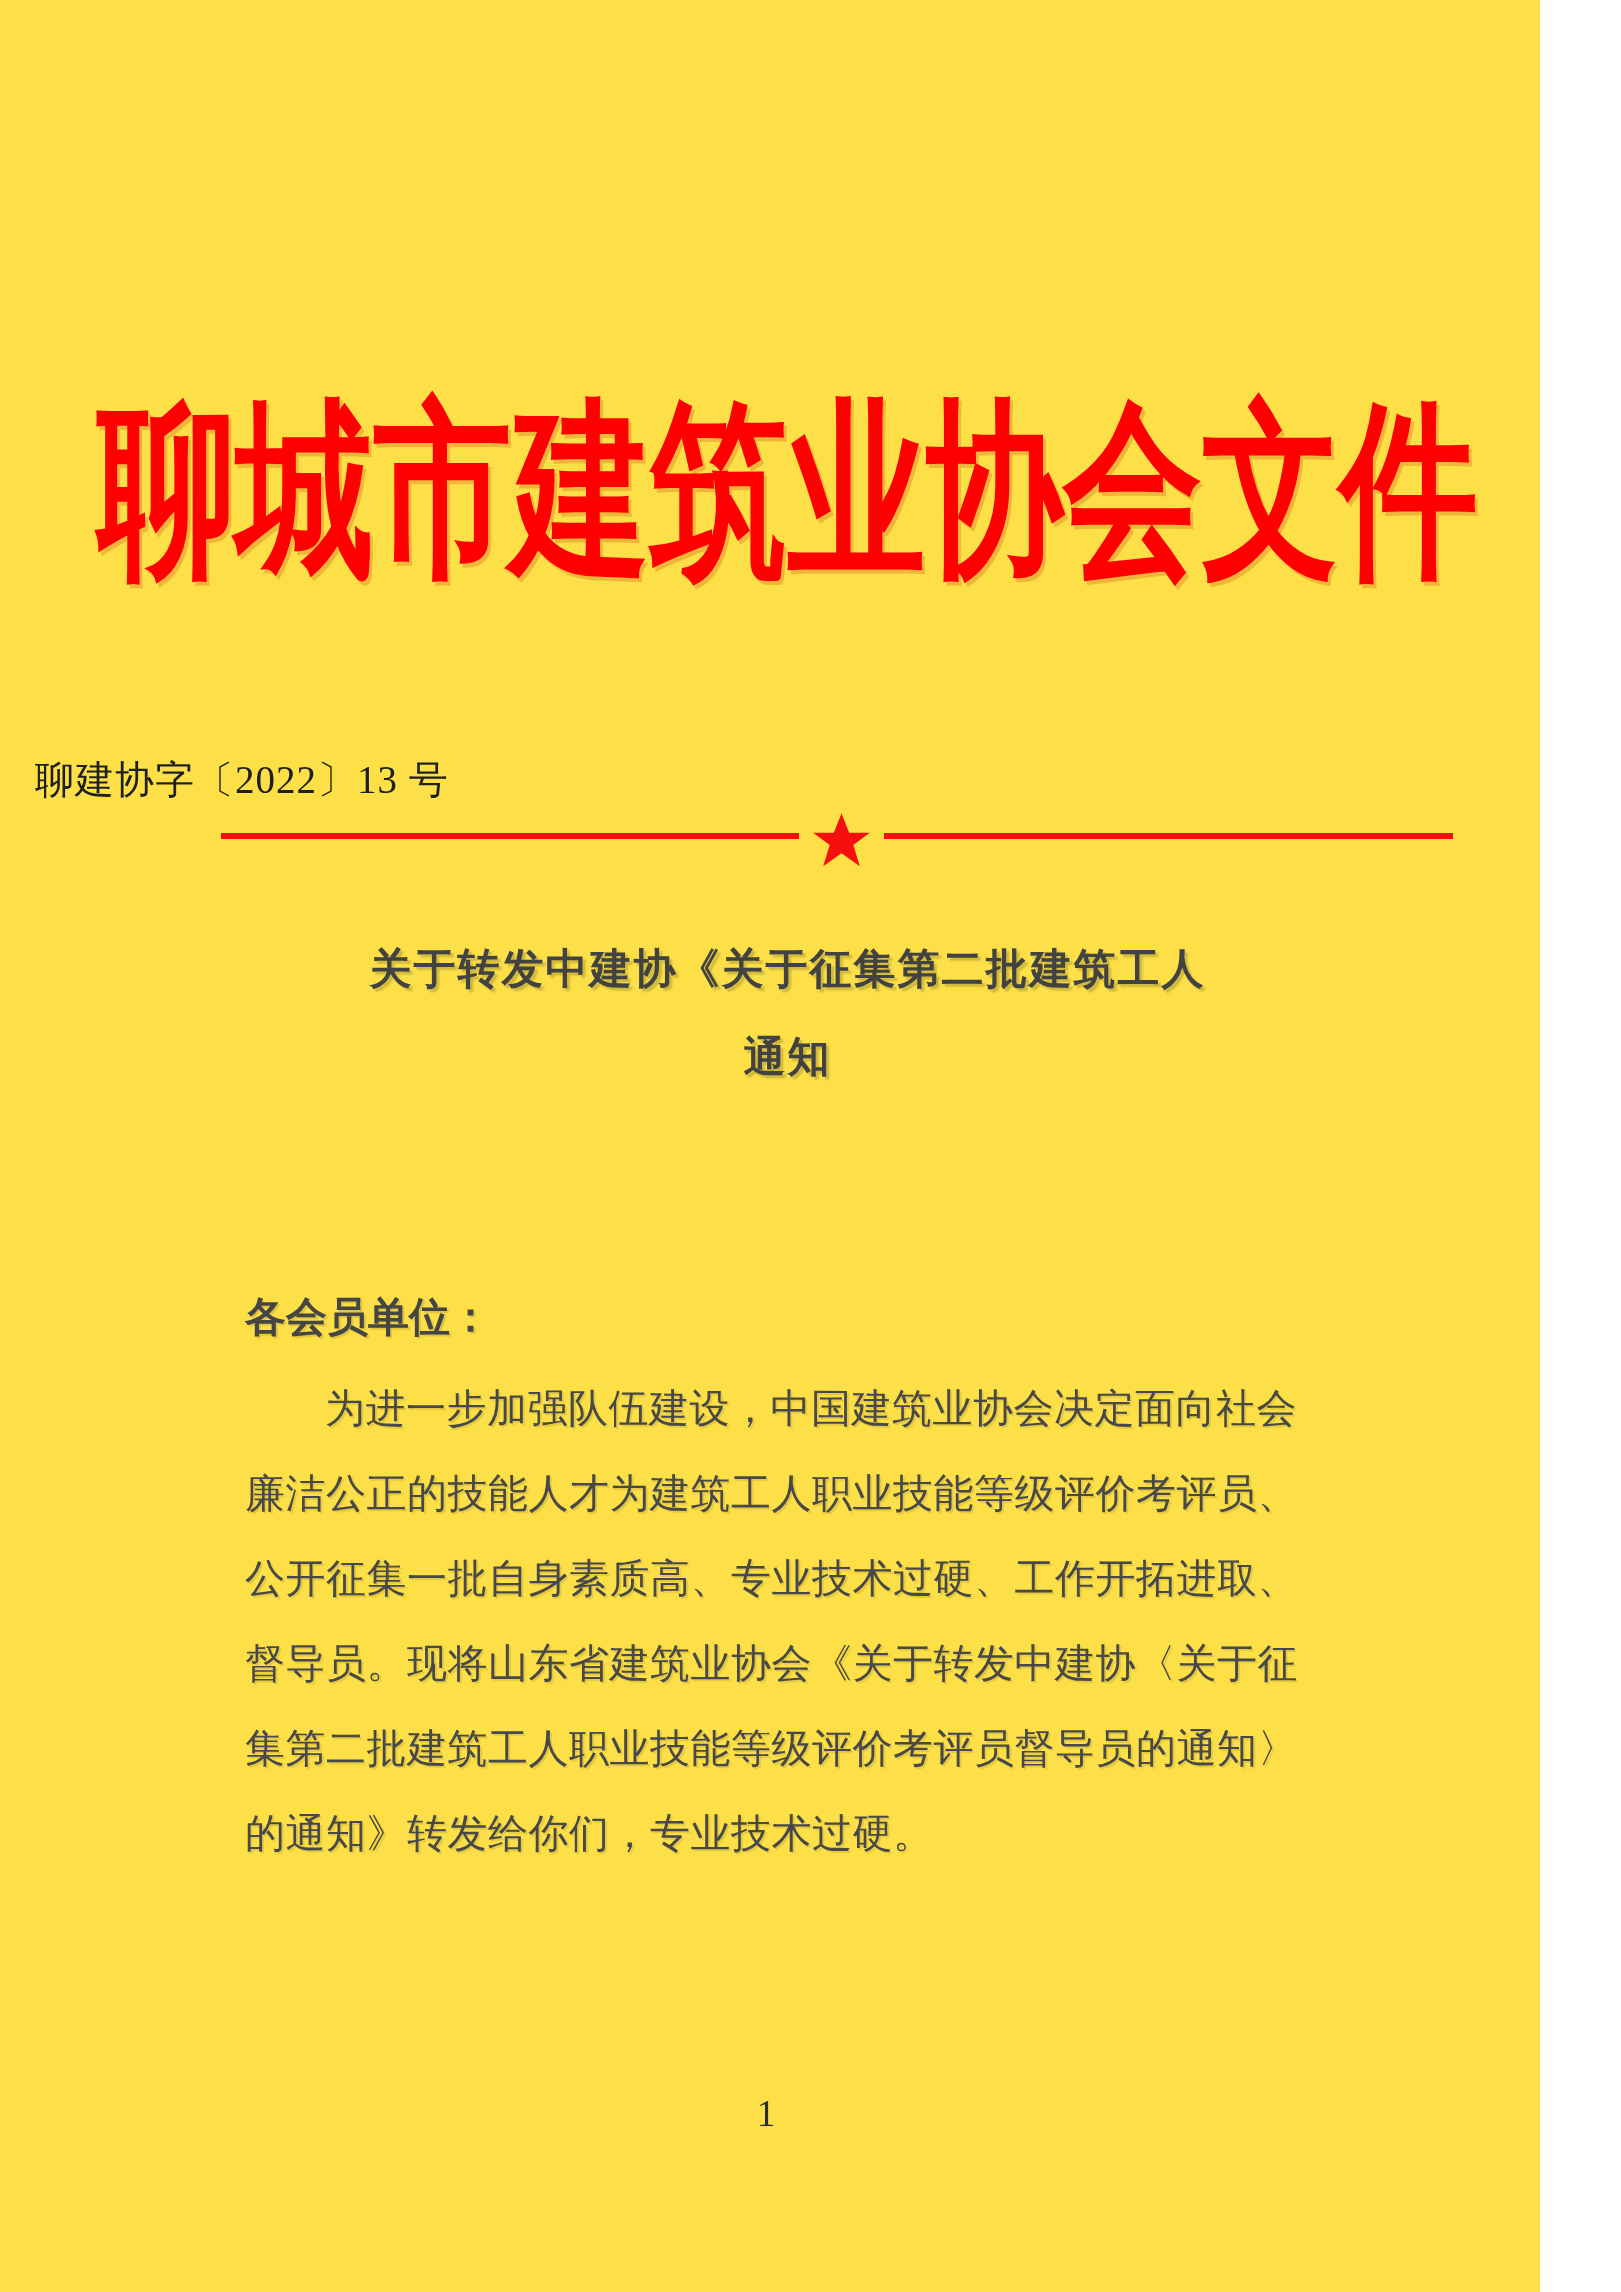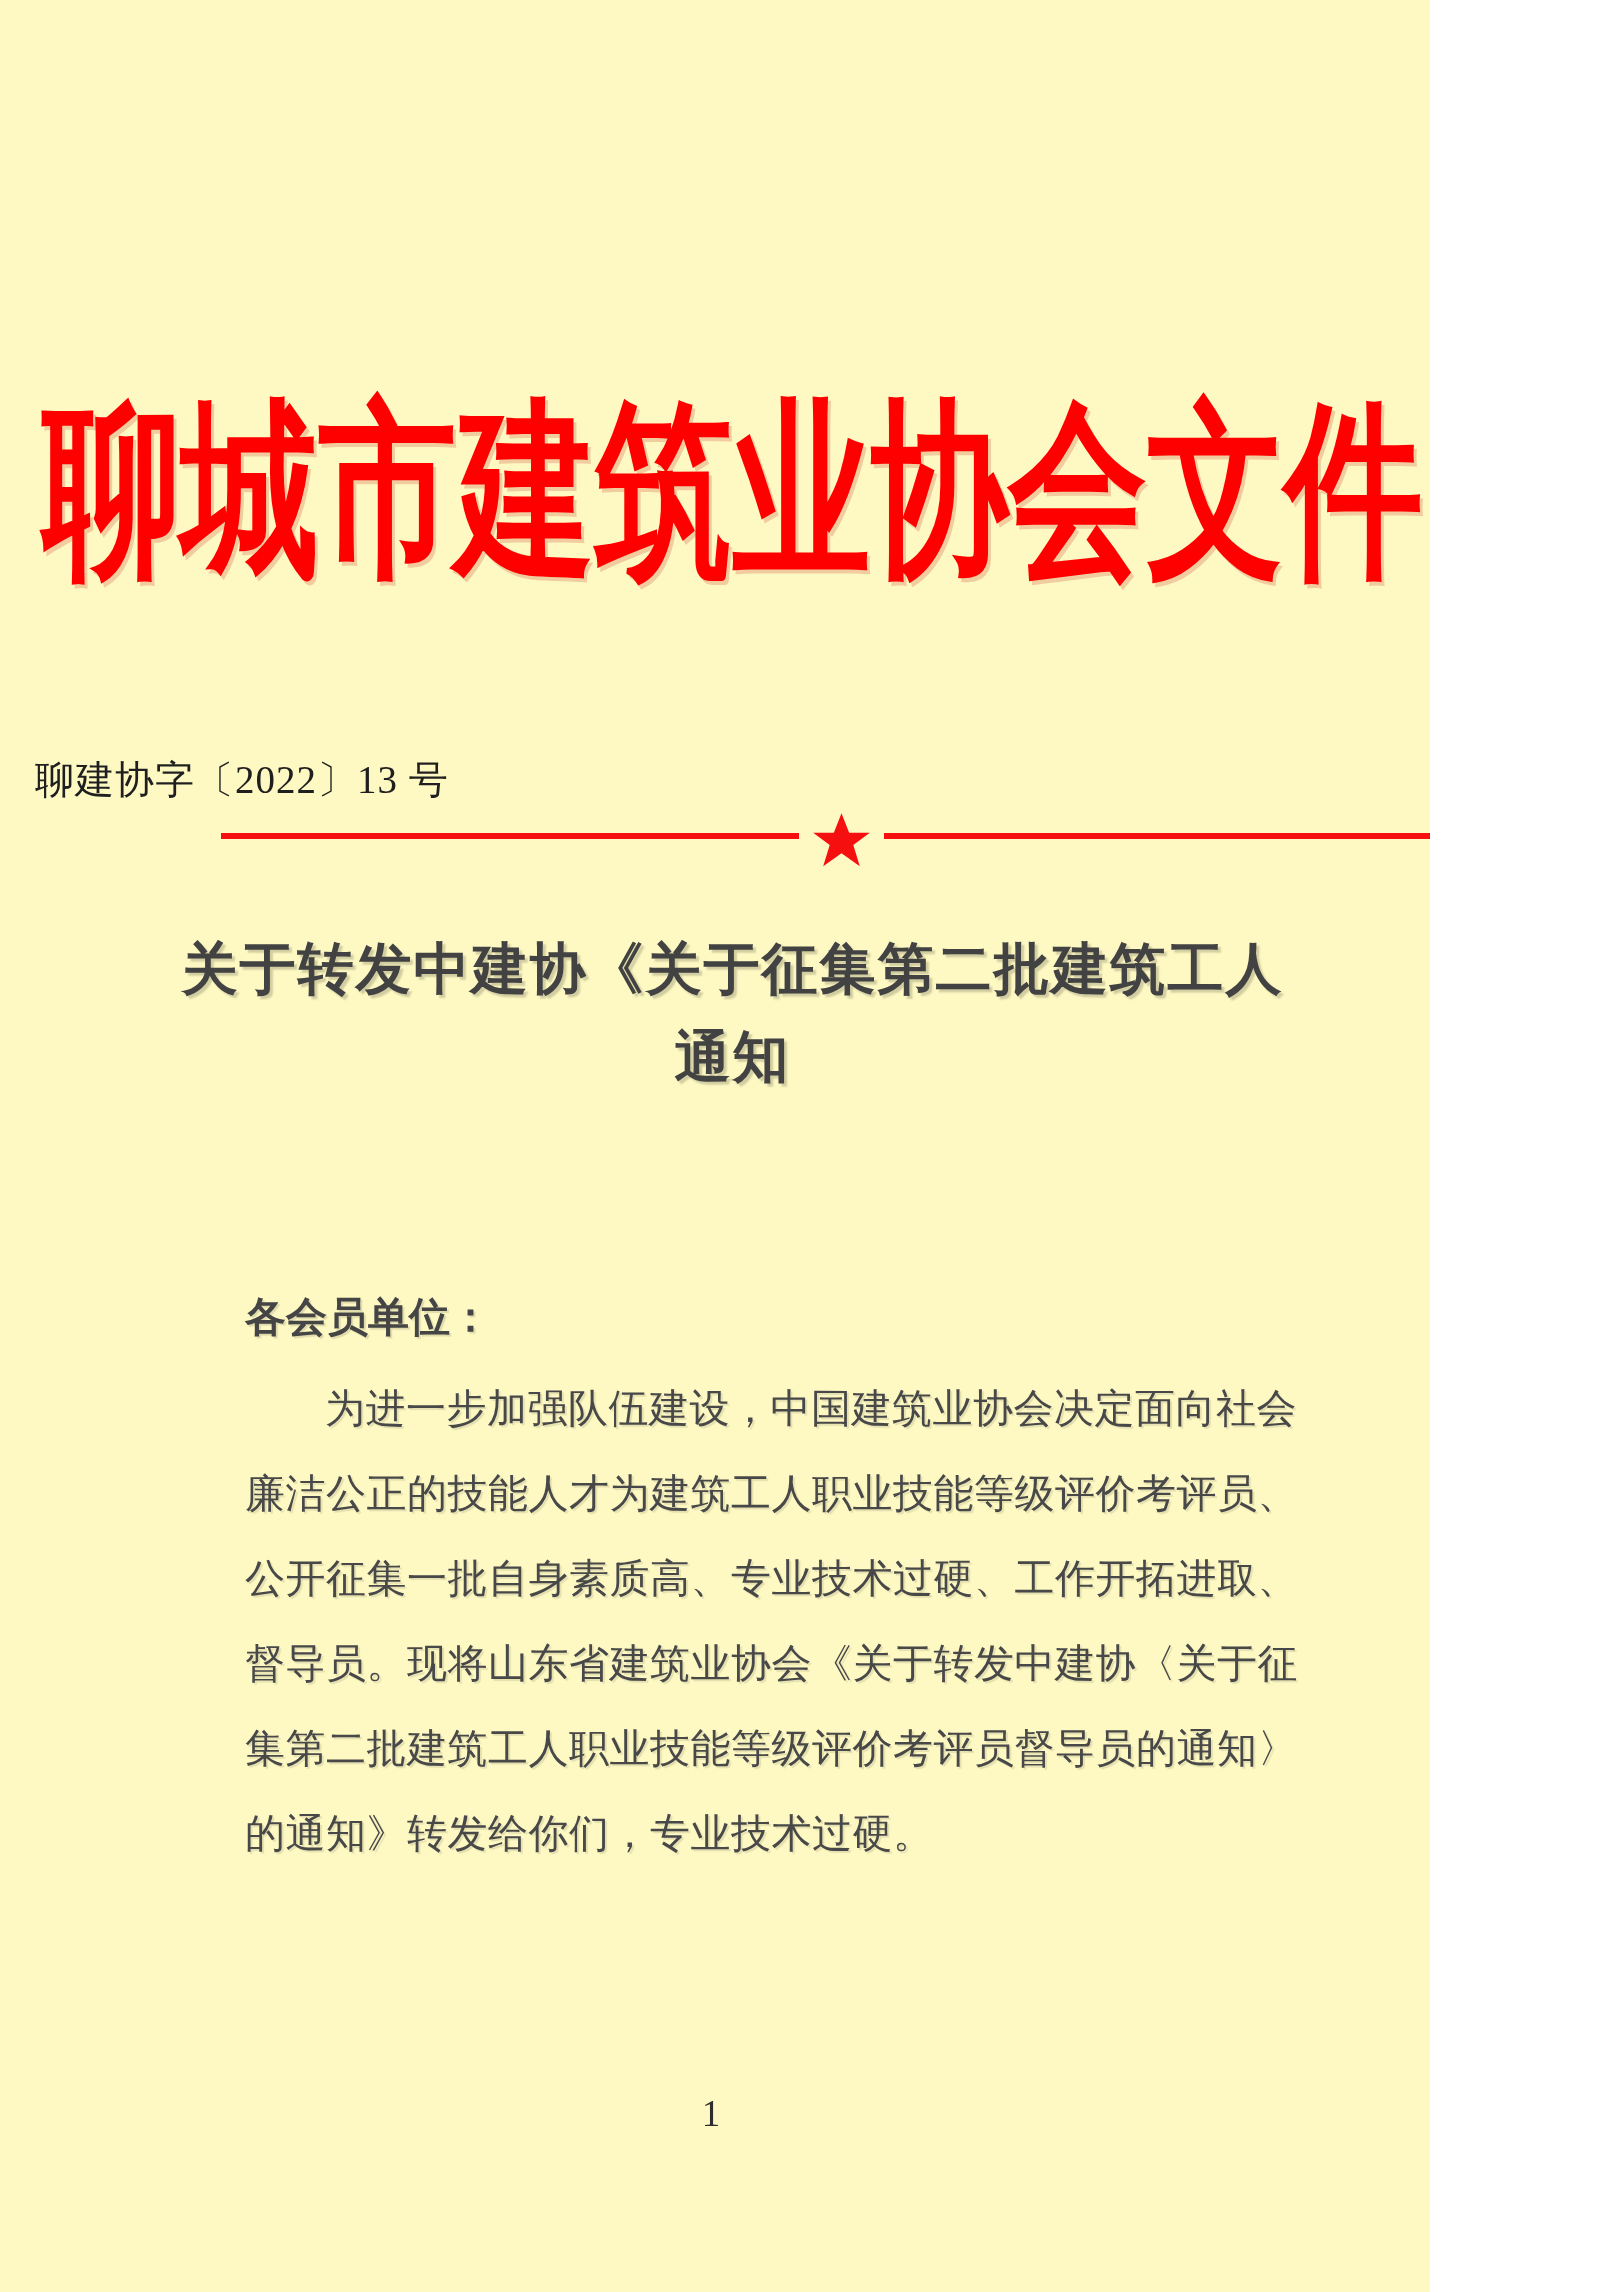--- a/index.html
+++ b/index.html
@@ -2,23 +2,23 @@
 <html><head>
 <meta charset="utf-8">
 <style>
   html, body {
     margin: 0;
     padding: 0;
     background: #ffffff;
   }
   .page {
     position: relative;
-    width: 1430px;
+    width: 1540px;
     height: 2293px;
-    background: #fef9c3;
+    background: #fde047;
     overflow: hidden;
     font-family: "Liberation Serif", "DejaVu Serif", serif;
   }
   
   .org-header {
     position: absolute;
     top: 397px;
     left: 35px;
     right: 0;
     text-align: center;
@@ -68,21 +68,21 @@
   }
   .divider .star svg { display: block; width: 100%; height: 100%; }
   
   .doc-title {
     position: absolute;
     top: 925px;
     left: 35px;
     right: 0;
     text-align: center;
     font-weight: bold;
-    font-size: 56px;
+    font-size: 42px;
     line-height: 88px;
     letter-spacing: 2px;
     color: #424242;
     text-shadow: 2.9px 2.9px 2px rgba(0, 0, 0, 0.18);
     white-space: nowrap;
   }
   
   .salutation {
     position: absolute;
     top: 1292px;

